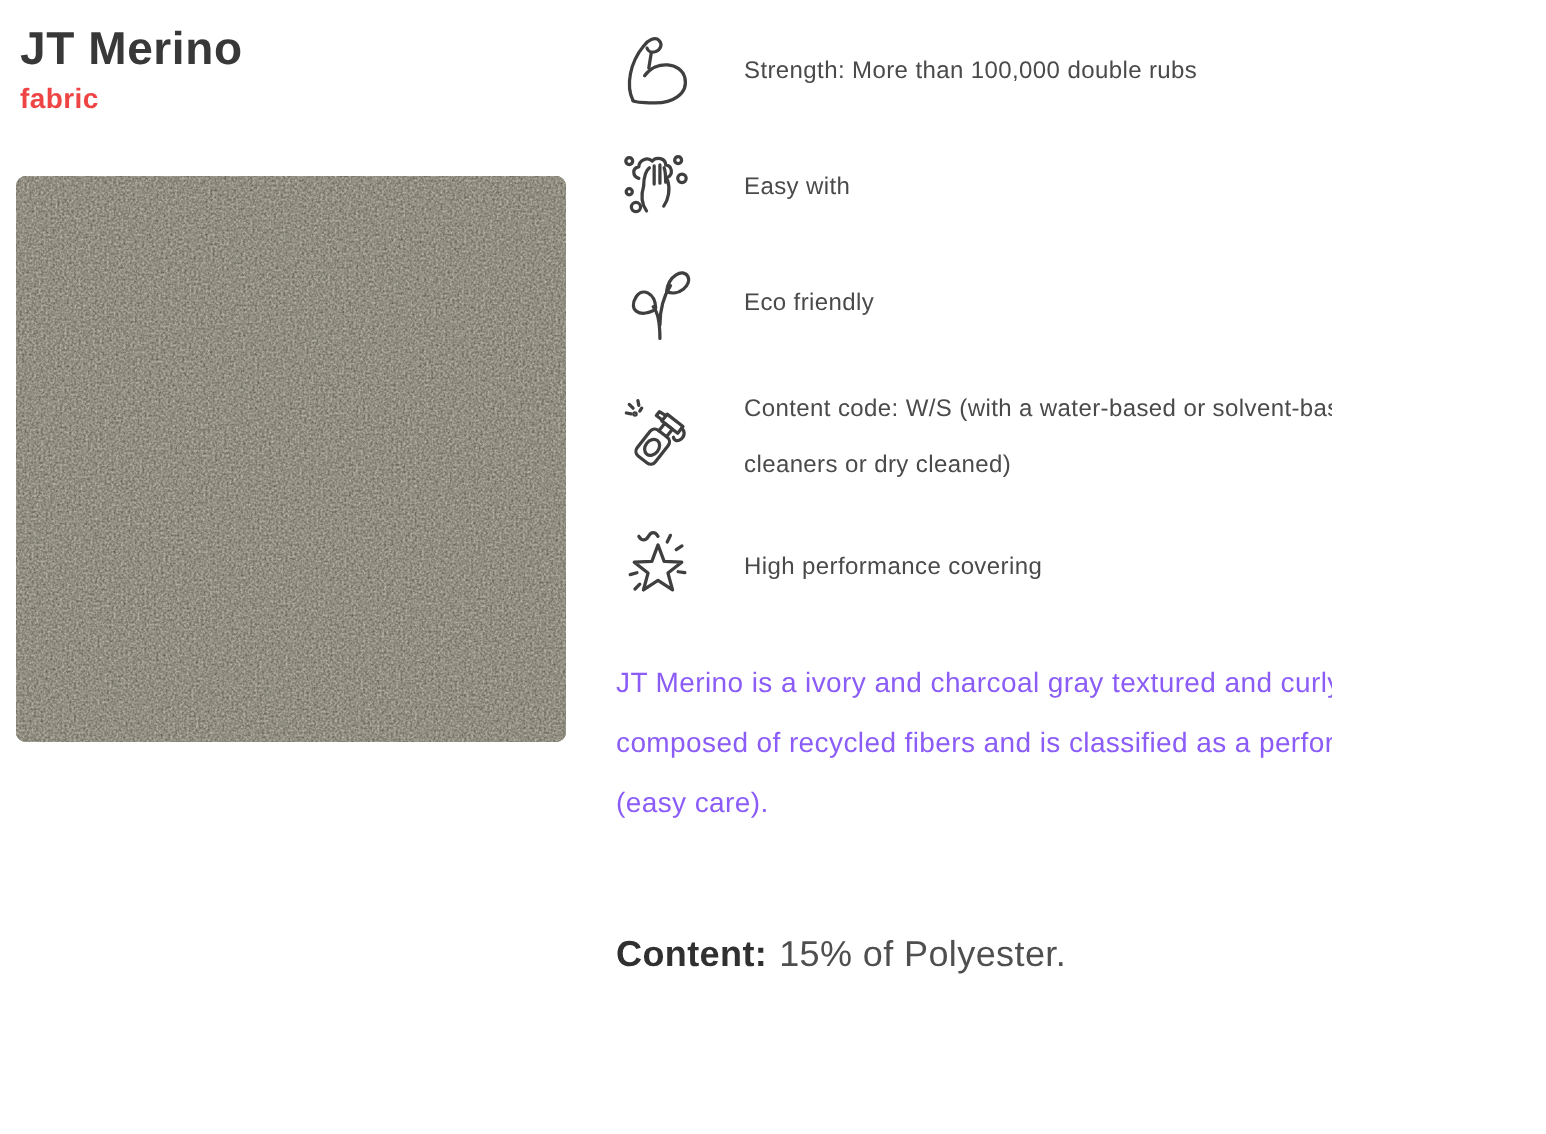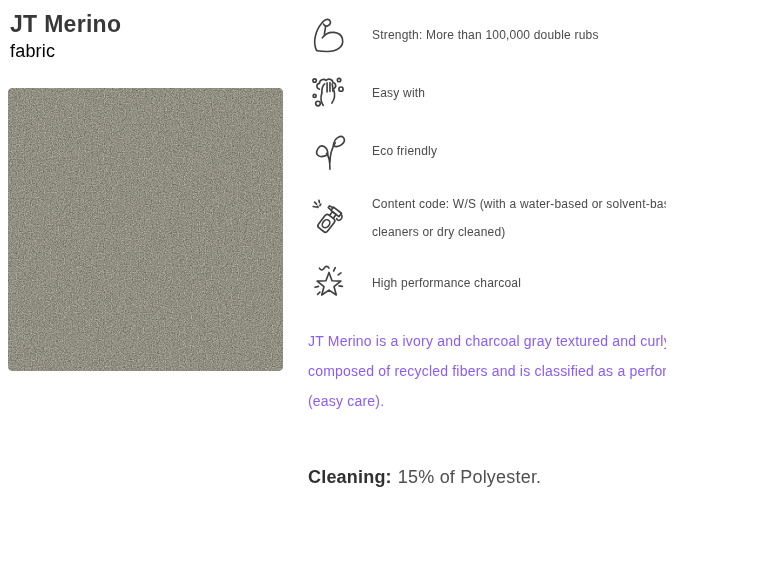--- a/index.html
+++ b/index.html
@@ -15,23 +15,23 @@
   }
   .title-block { position: absolute; left: 10px; top: 10px; }
   .product-title {
     font-size: 23px;
     font-weight: 700;
     color: #383838;
     letter-spacing: 0.3px;
     line-height: 28px;
   }
   .product-subtitle {
-    font-size: 18px;
-    font-weight: 400;
-    color: #000000;
+    font-size: 14px;
+    font-weight: 700;
+    color: #ef4444;
     letter-spacing: 0.2px;
     margin-top: 3px;
   }
   .swatch {
     position: absolute;
     left: 8px;
     top: 88px;
     width: 275px;
     height: 283px;
     border-radius: 5px;
@@ -183,23 +183,23 @@
 
 
     <div class="feature-row">
       <span class="feature-icon">
         <svg viewBox="0 0 48 48">
           <path class="icon-stroke" d="M24 13 L27.2 21.6 L36.4 22 L29.2 27.7 L31.6 36.5 L24 31.5 L16.4 36.5 L18.8 27.7 L11.6 22 L20.8 21.6 Z"></path>
           <path class="icon-stroke" d="M14 8.5 C15.5 11 17.5 11 19 8.5 C20.5 6 22.5 6 24 8.5"></path>
           <path class="icon-stroke" d="M30.5 8 L28.8 11.5 M36.5 13.5 L33.5 15.5 M38 27.5 L34.5 27 M9.5 28.5 L13 27.5 M12 36 L14.5 33.5"></path>
         </svg>
       </span>
-      <span class="feature-label">High performance charcoal</span>
+      <span class="feature-label">High performance covering</span>
     </div>
 
     <div class="description">JT Merino is a ivory and charcoal gray textured and curly fabric. It is composed of recycled fibers and is classified as a performance fabric (easy care).</div>
 
     <div class="content-line">
-      <span class="content-label">Cleaning:</span><span>15% of Polyester.</span>
+      <span class="content-label">Content:</span><span>15% of Polyester.</span>
     </div>
 
   </div>
 </div>
 
 </body></html>

